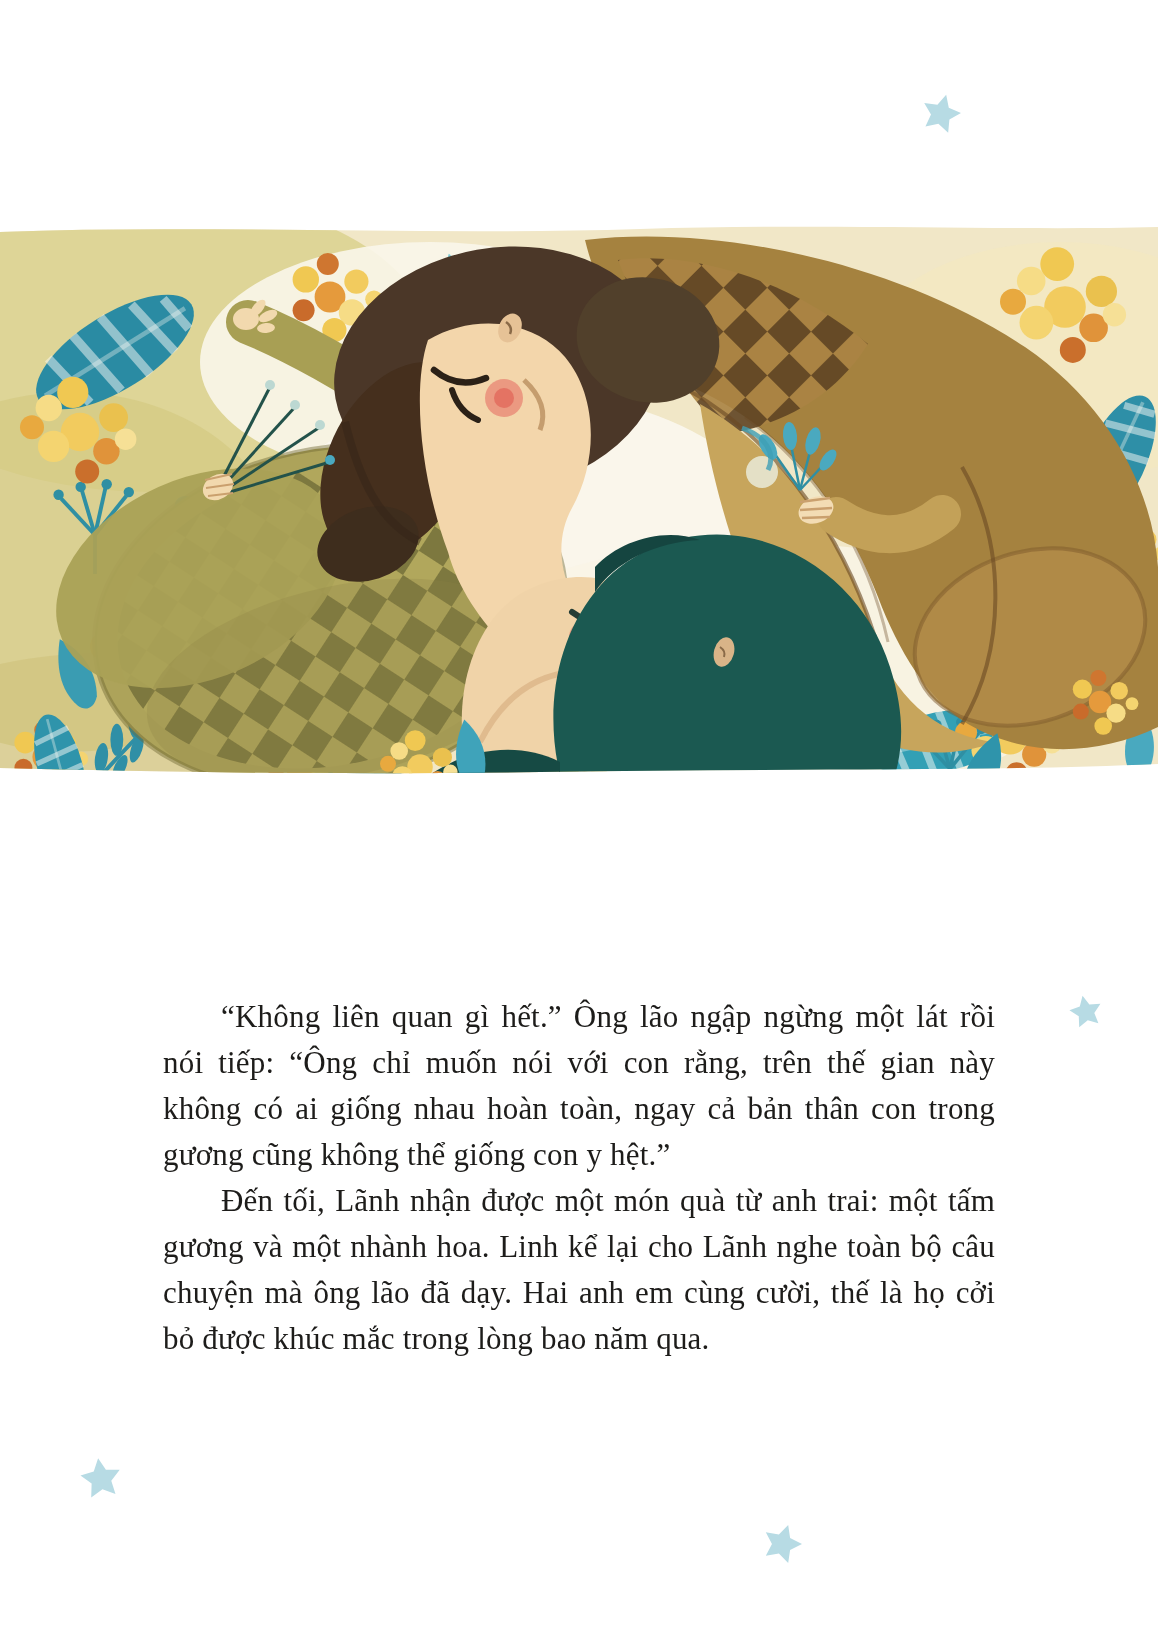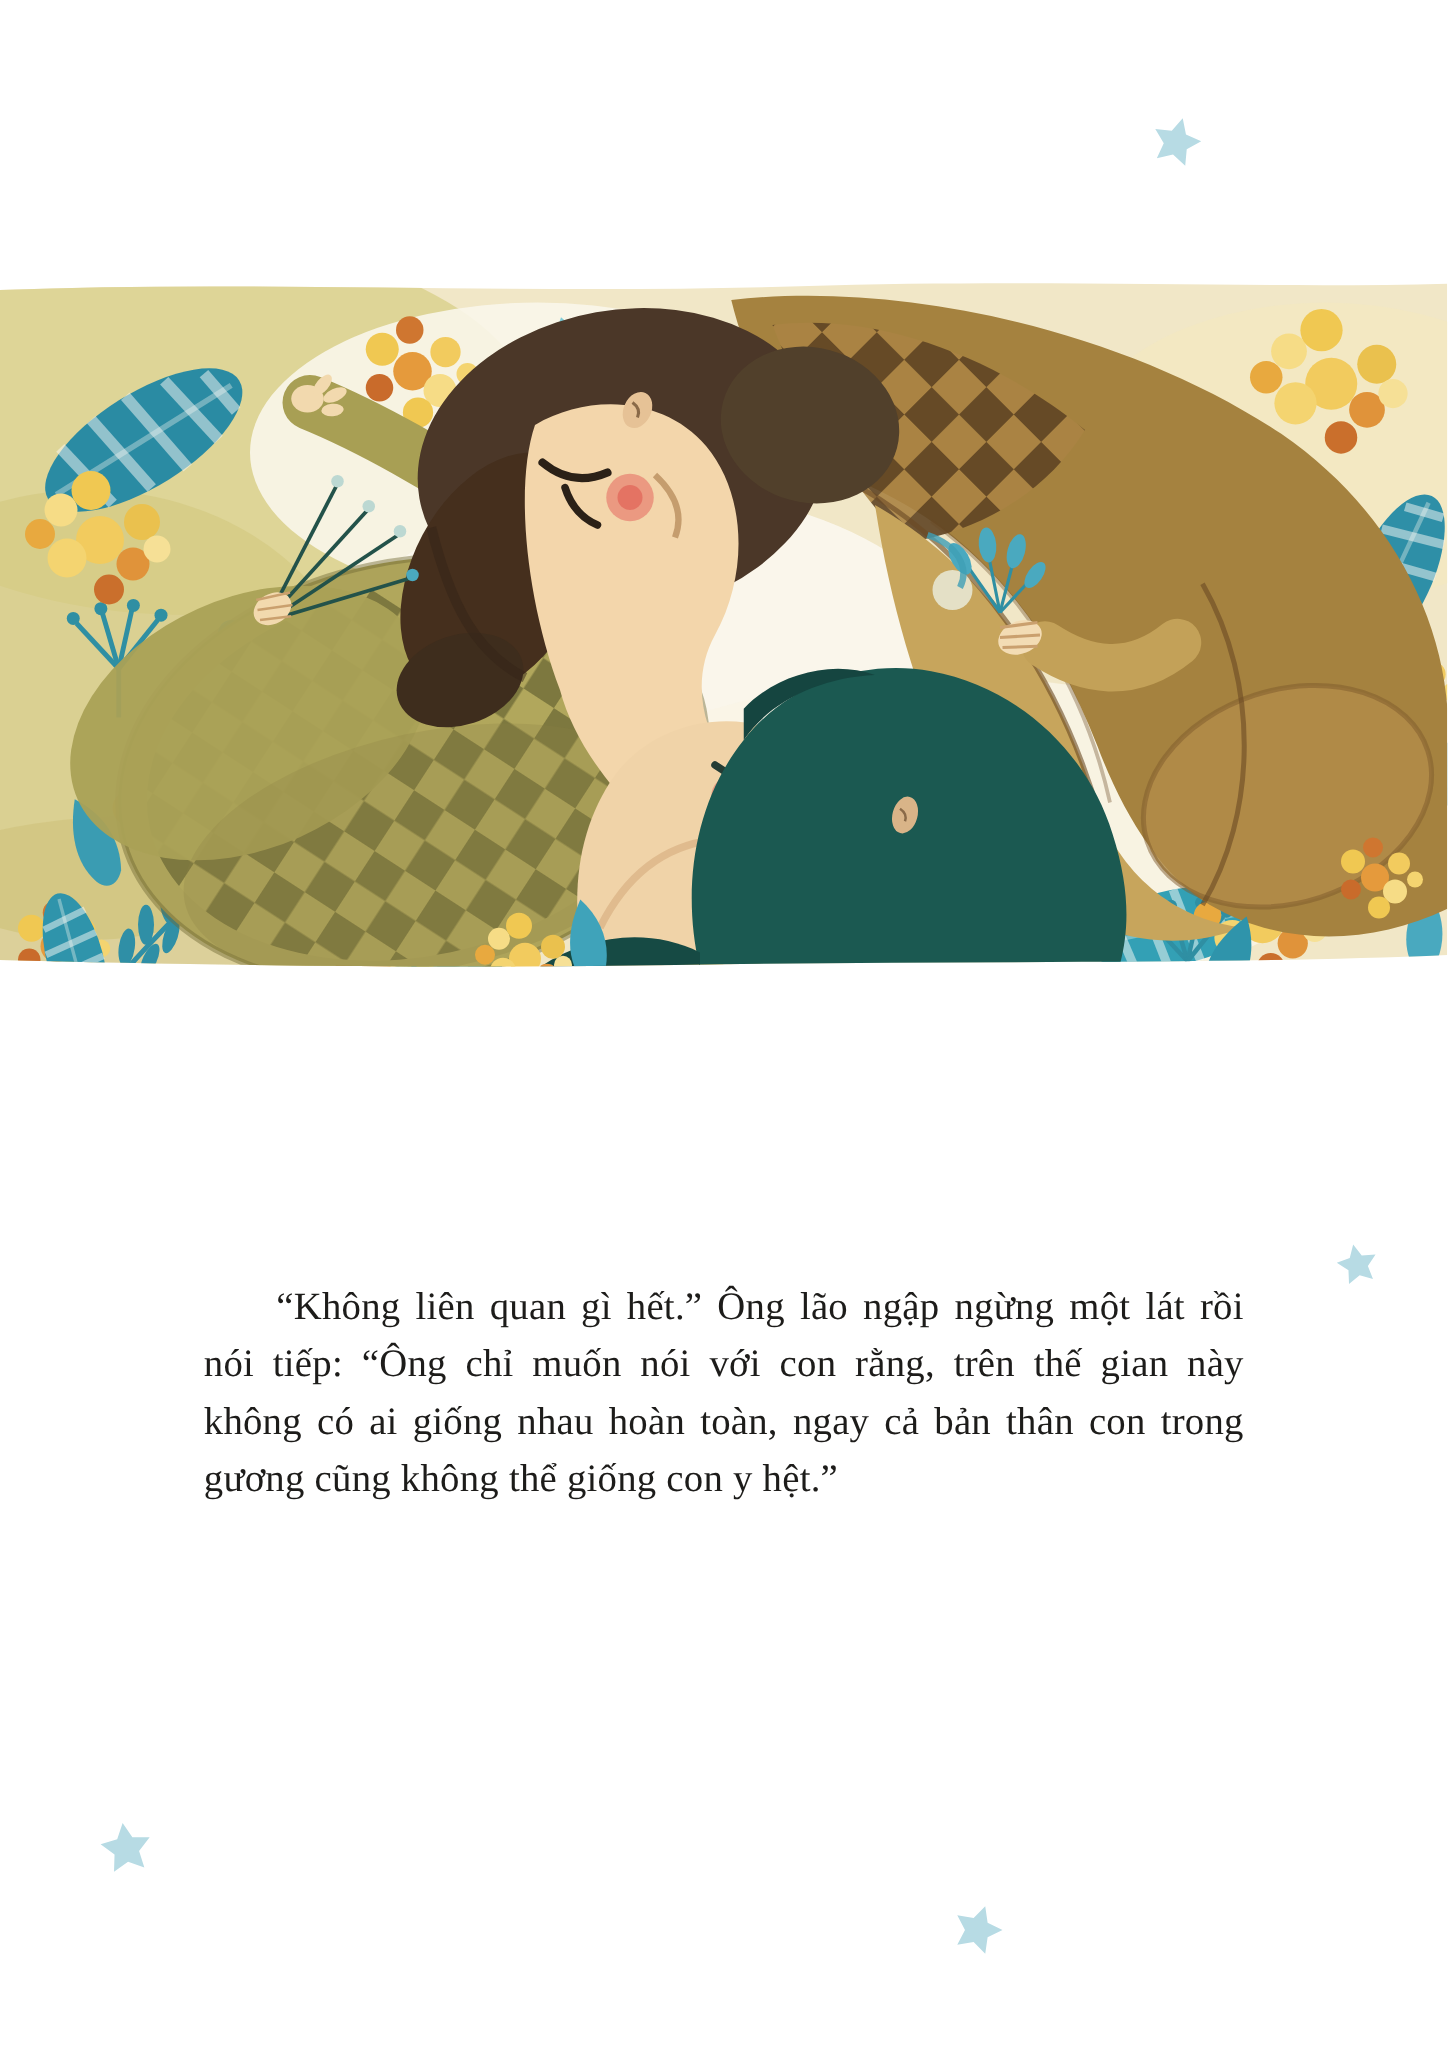--- a/index.html
+++ b/index.html
@@ -6,21 +6,21 @@
   body{
     width:1158px;height:1646px;position:relative;background:#ffffff;
     font-family:"Liberation Serif","DejaVu Serif",serif;overflow:hidden;
   }
   .illustration{
     position:absolute;left:0;top:222px;width:1158px;height:553px;
   }
   .story{
     position:absolute;left:163px;top:994px;width:832px;
     font-size:31px;line-height:46px;color:#1d1c1a;
-    text-align:justify;letter-spacing:.2px;margin-top:28px;
+    text-align:justify;letter-spacing:.2px;
   }
   .story p{margin:0;text-indent:58px;}
   .star{position:absolute;}
 </style>
 </head>
 <body>
 
 <div class="illustration">
 <svg width="1158" height="553" viewBox="0 0 1158 553" xmlns="http://www.w3.org/2000/svg">
   <defs>
@@ -275,13 +275,14 @@
 </svg>
 <svg class="star" style="left:76px;top:1454px" width="50" height="50" viewBox="-1.2 -1.2 2.4 2.4">
   <use href="#starShape" transform="rotate(-8)" fill="#b7dbe4"></use>
 </svg>
 <svg class="star" style="left:758px;top:1520px" width="48" height="48" viewBox="-1.2 -1.2 2.4 2.4">
   <use href="#starShape" transform="rotate(18)" fill="#b7dbe4"></use>
 </svg>
 
 <div class="story">
   <p>“Không liên quan gì hết.” Ông lão ngập ngừng một lát rồi nói tiếp: “Ông chỉ muốn nói với con rằng, trên thế gian này không có ai giống nhau hoàn toàn, ngay cả bản thân con trong gương cũng không thể giống con y hệt.”</p>
+  <p>Đến tối, Lãnh nhận được một món quà từ anh trai: một tấm gương và một nhành hoa. Linh kể lại cho Lãnh nghe toàn bộ câu chuyện mà ông lão đã dạy. Hai anh em cùng cười, thế là họ cởi bỏ được khúc mắc trong lòng bao năm qua.</p>
 </div>
 
 </body></html>

